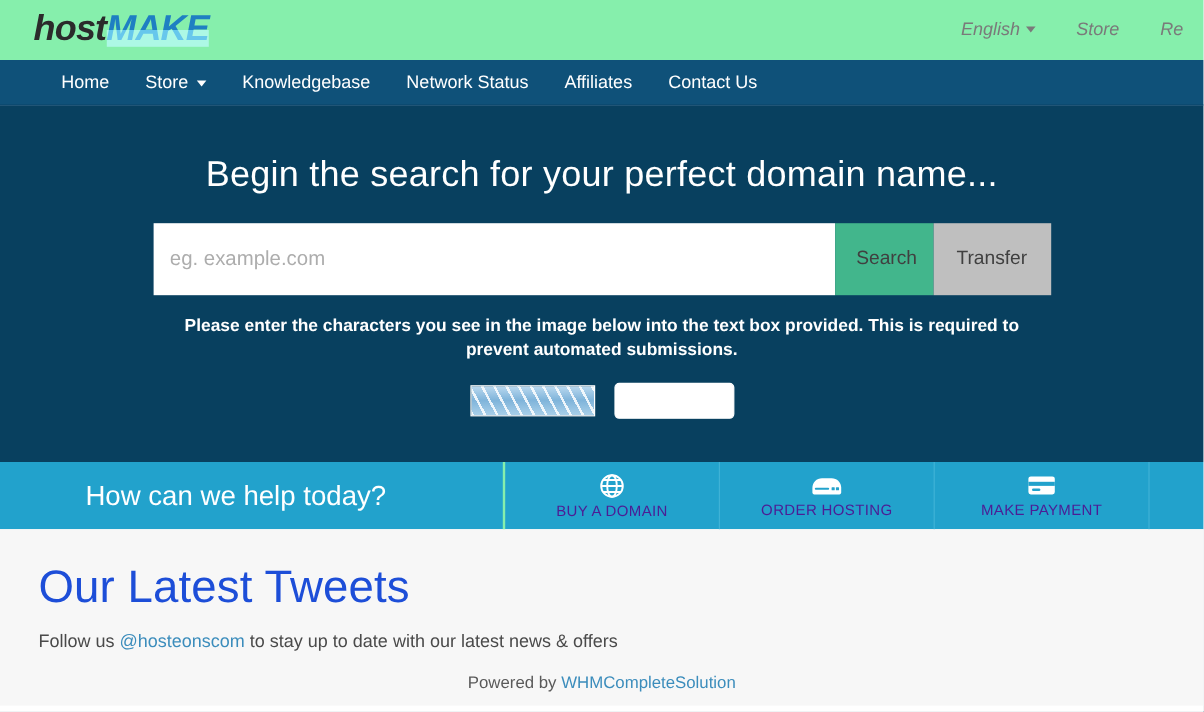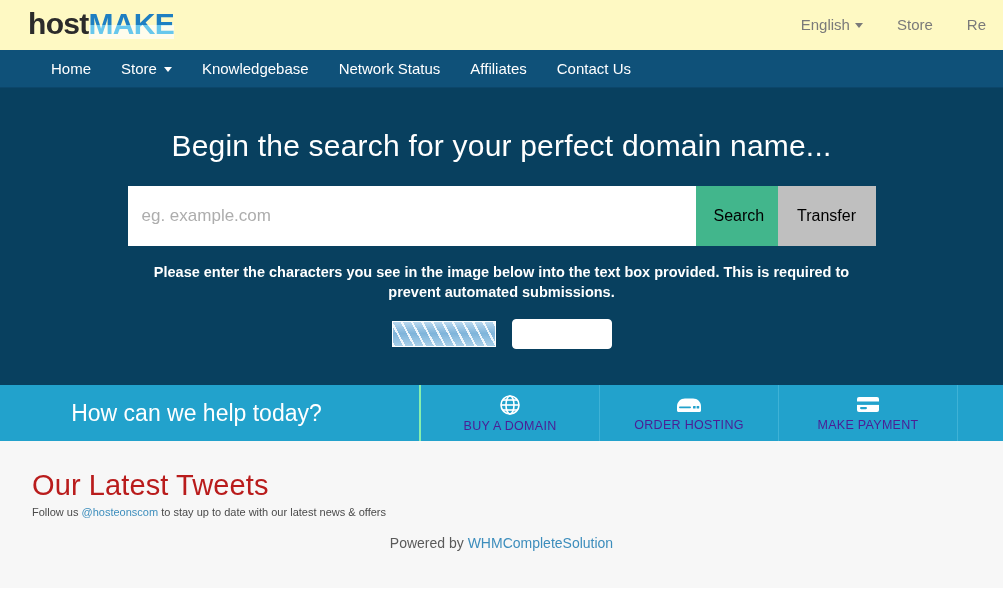--- a/index.html
+++ b/index.html
@@ -8,25 +8,26 @@
     height: 593px;
     overflow: hidden;
     background: #ffffff;
     font-family: "Liberation Sans", sans-serif;
     -webkit-font-smoothing: antialiased;
   }
 
   
   .topbar {
     height: 50px;
-    background: #fef9c3;
+    background: #86efac;
     display: flex;
     align-items: center;
     padding: 0 0 0 28px;
     position: relative;
+    font-style: italic;
   }
   .logo {
     font-size: 30px;
     font-weight: bold;
     letter-spacing: -0.7px;
     line-height: 1;
     display: flex;
     align-items: baseline;
     position: relative;
     top: -1px;
@@ -129,21 +130,21 @@
     outline: none;
     background: #ffffff;
     font-size: 17px;
     color: #555;
     padding: 0 14px;
     font-family: "Liberation Sans", sans-serif;
   }
   .searchrow input.domain::placeholder { color: #adadad; }
   .btn-search, .btn-transfer {
     border: none;
-    color: #000000;
+    color: #404040;
     font-size: 16px;
     cursor: pointer;
     font-family: "Liberation Sans", sans-serif;
     padding: 3px 18px;
   }
   .btn-search { background: #42b68c; width: 82px; }
   .btn-transfer { background: #bfbfbf; width: 98px; }
 
   .captcha-note {
     width: 748px;
@@ -232,28 +233,28 @@
   }
   .help-action svg { display: block; }
 
   
   .content {
     background: #f7f7f7;
     height: 147px;
     padding: 28px 32px 0;
   }
   .content h2 {
-    font-size: 29px;
+    font-size: 38px;
     font-weight: normal;
-    color: #b91c1c;
+    color: #1d4ed8;
     letter-spacing: .1px;
-    margin-bottom: 4px;
+    margin-bottom: 14px;
   }
   .content p.follow {
-    font-size: 11px;
+    font-size: 15px;
     color: #4a4a4a;
   }
   .content p.follow a { color: #3c8dbc; text-decoration: none; }
   .powered {
     text-align: center;
     font-size: 14px;
     color: #5a5a5a;
     margin-top: 17px;
   }
   .powered a { color: #3c8dbc; text-decoration: none; }

